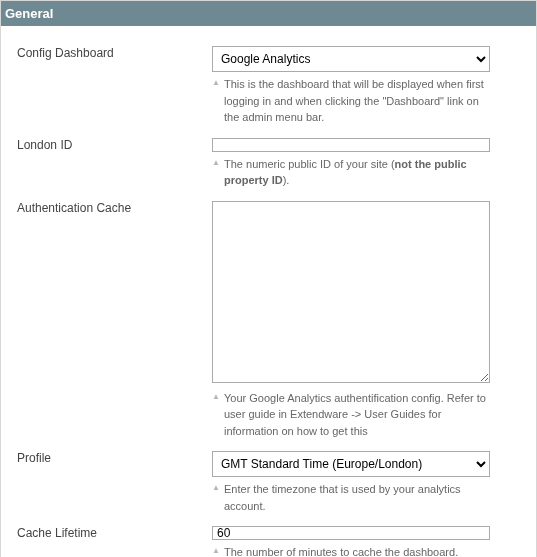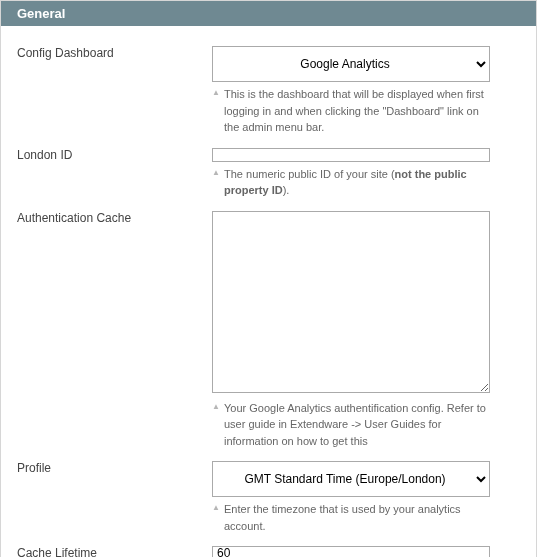--- a/index.html
+++ b/index.html
@@ -14,21 +14,21 @@
   .panel {
     border: 1px solid #d6d6d6;
     width: 537px;
     min-height: 557px;
   }
   .panel-header {
     background: #6f8992;
     color: #ffffff;
     font-weight: bold;
     font-size: 13px;
-    padding: 5px 16px;
+    padding: 5px 4px;
   }
   .panel-body {
     padding: 14px 10px 18px 10px;
   }
   table.form-table {
     width: 100%;
     border-collapse: collapse;
   }
   table.form-table td {
     vertical-align: top;
@@ -45,22 +45,21 @@
   }
   .field-select, .field-input, .field-textarea {
     width: 278px;
     font-family: Arial, Helvetica, sans-serif;
     font-size: 12px;
     border: 1px solid #aaa;
     padding: 2px 4px;
     background: #fff;
   }
   .field-select {
-    height: 36px;
-    text-align: center;
+    height: 26px;
   }
   .field-input {
     height: 14px;
   }
   .field-textarea {
     height: 182px;
     resize: both;
   }
   .hint {
     display: block;

